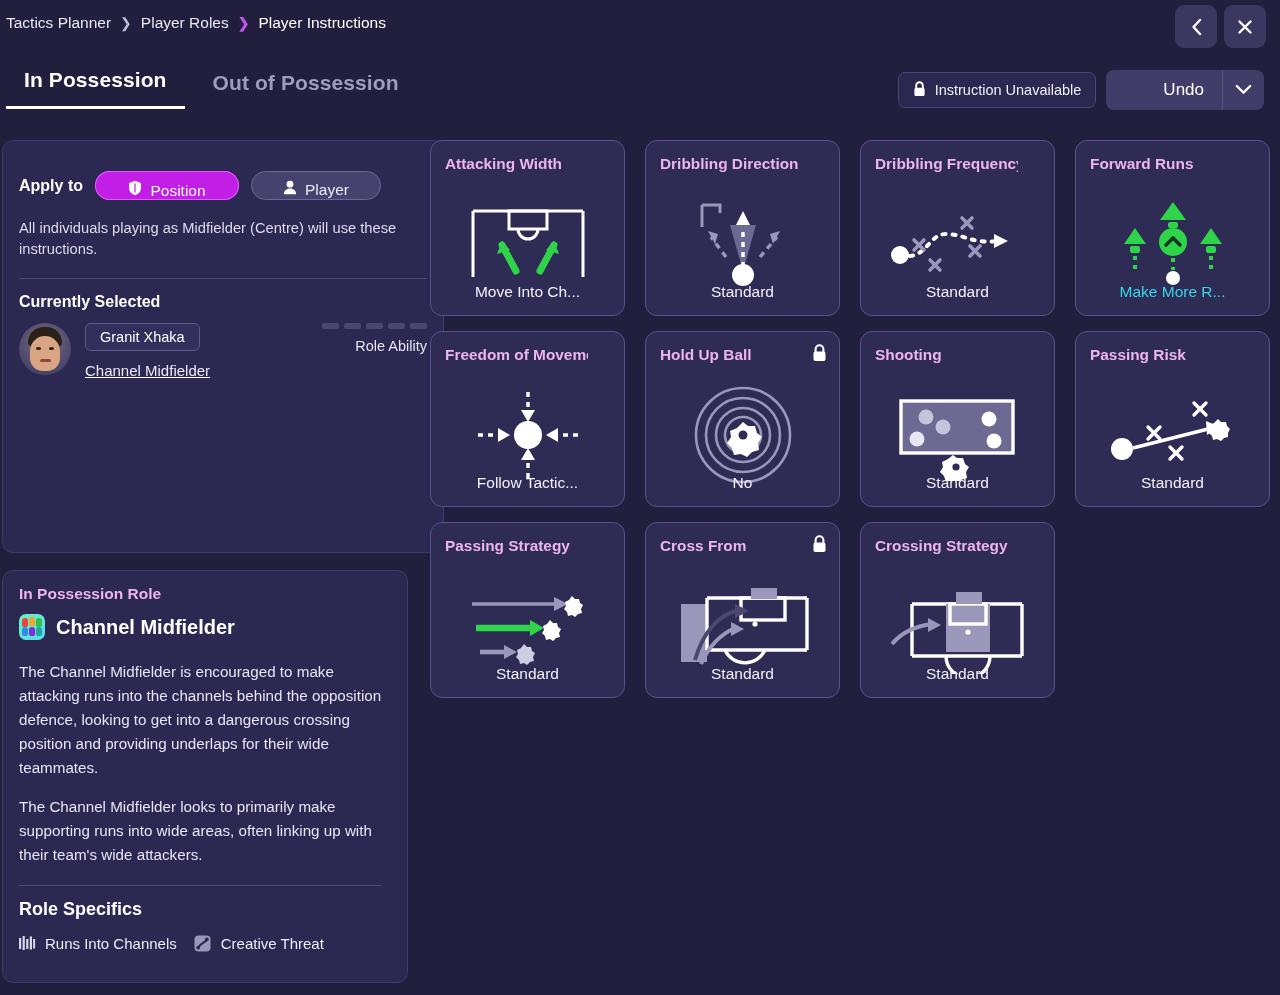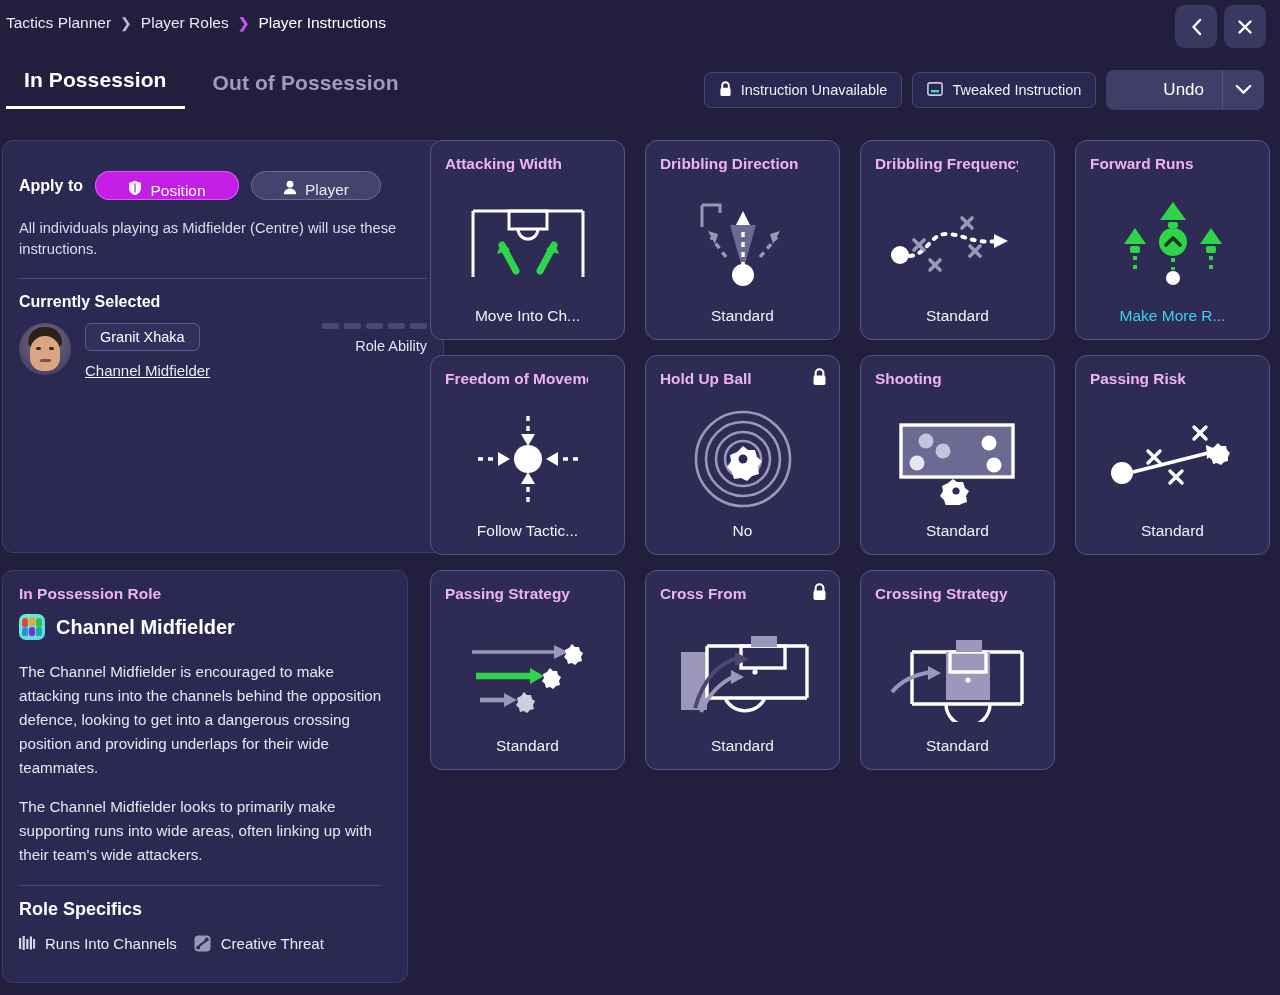--- a/index.html
+++ b/index.html
@@ -117,21 +117,21 @@
   .role-divider { height:1px; background:#4c4978; margin: 18px 26px 0 16px; }
   .role-specifics-title { padding: 13px 0 0 16px; font-size: 18px; font-weight: bold; }
   .specs { display: flex; align-items: center; gap: 16px; padding: 13px 0 0 14px; }
   .spec { display:flex; align-items:center; gap: 8px; font-size: 15px; color:#ececf6; }
   .spec-ico { width:20px; height:20px; flex:none; display:flex; align-items:center; justify-content:center;}
 
   
   .grid { position: absolute; left: 430px; top: 140px; width: 840px; }
   .grid-row { display: flex; gap: 20px; margin-bottom: 15px; }
   .card {
-    width: 195px; height: 200px; border-radius: 12px;
+    width: 195px; height: 176px; border-radius: 12px;
     background: #2e2b55; border: 1px solid #56538a;
     position: relative; cursor: pointer; flex: none;
   }
   .card-title {
     position:absolute; left: 14px; top: 14px; right: 36px;
     font-size: 15.4px; font-weight: bold; color: #eeb4ef;
     white-space: nowrap; overflow: hidden;
   }
   .card-lock { position:absolute; right: 12px; top: 12px; }
   .card-art { position:absolute; left:0; right:0; top: 44px; height: 118px;
@@ -179,29 +179,20 @@
 
   <div class="topright">
     <div class="legend-chip">
       <span>
         <svg width="13" height="16" viewBox="0 0 13 16">
             <path d="M3.2 7V4.6a3.3 3.3 0 016.6 0V7" stroke="#fff" stroke-width="1.9" fill="none"></path>
             <rect x="1.4" y="6.8" width="10.2" height="8.2" rx="1.6" fill="#fff"></rect>
           </svg>
       </span>
       <span>Instruction Unavailable</span>
-    </div>
-    <div class="legend-chip">
-      <span>
-        <svg width="16" height="14" viewBox="0 0 16 14">
-            <rect x="0.9" y="0.9" width="14.2" height="12.2" rx="2" stroke="#c8c6e0" stroke-width="1.6" fill="none"></rect>
-            <rect x="4" y="8" width="8" height="2.4" fill="#35d7e8"></rect>
-          </svg>
-      </span>
-      <span>Tweaked Instruction</span>
     </div>
     <div class="undo">
       <div class="undo-label">Undo</div>
       <div class="undo-arrow">
         <span>
           <svg width="17" height="11" viewBox="0 0 17 11">
               <path d="M1.8 2 L8.5 8.6 L15.2 2" stroke="#fff" stroke-width="2.3" fill="none" stroke-linecap="round" stroke-linejoin="round"></path>
             </svg>
         </span>
       </div>

